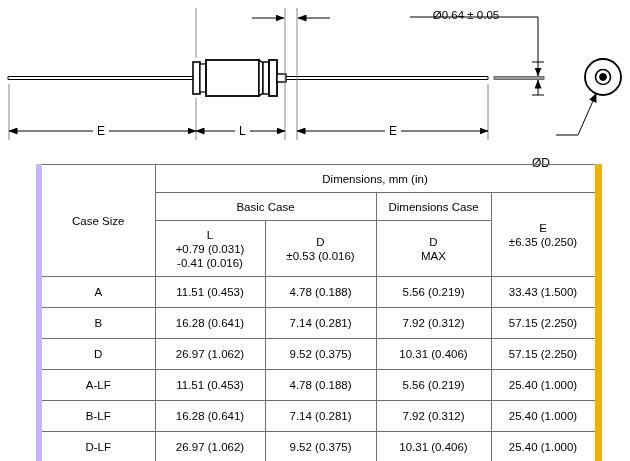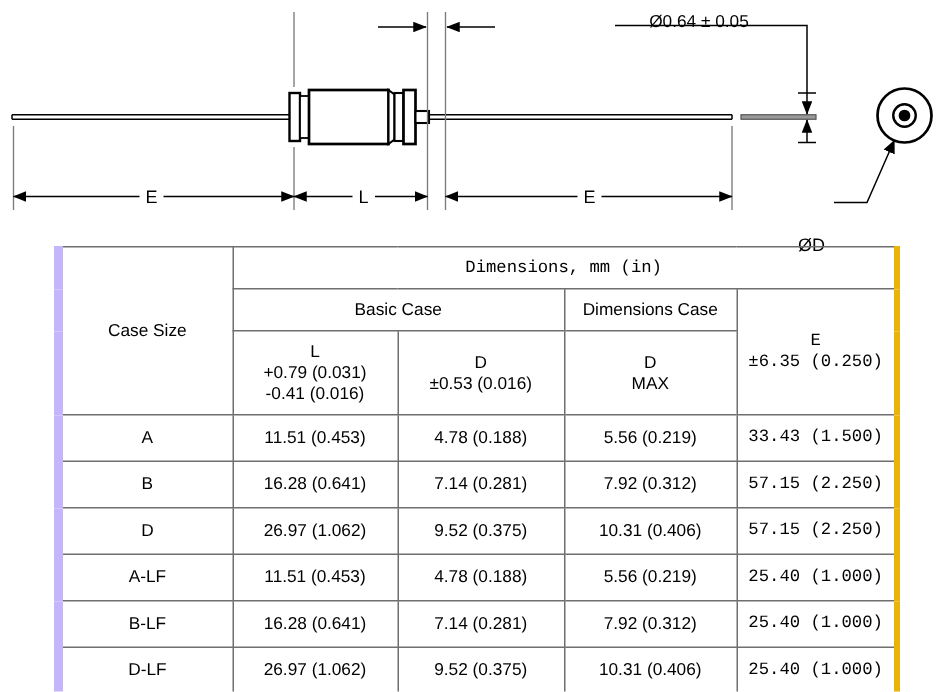--- a/index.html
+++ b/index.html
@@ -56,21 +56,21 @@
   }
   #dim-table td, #dim-table th {
     border: 1px solid #6f6f6f;
     text-align: center;
     vertical-align: middle;
     font-weight: normal;
     padding: 0;
     line-height: 14px;
   }
   #dim-table .outer-l { border-left: 6px solid #c4b5fd; }
-  #dim-table .outer-r { border-right: 4px solid #eab308; font-family: Liberation Mono, monospace; }
+  #dim-table .outer-r { border-right: 7px solid #eab308; }
   .hdr-top { height: 28px; }
   .hdr-mid { height: 28px; }
   .hdr-sub { height: 56px; }
   .data-row td { height: 30px; }
 </style>
 </head>
 <body>
 
 <div id="drawing">
 

